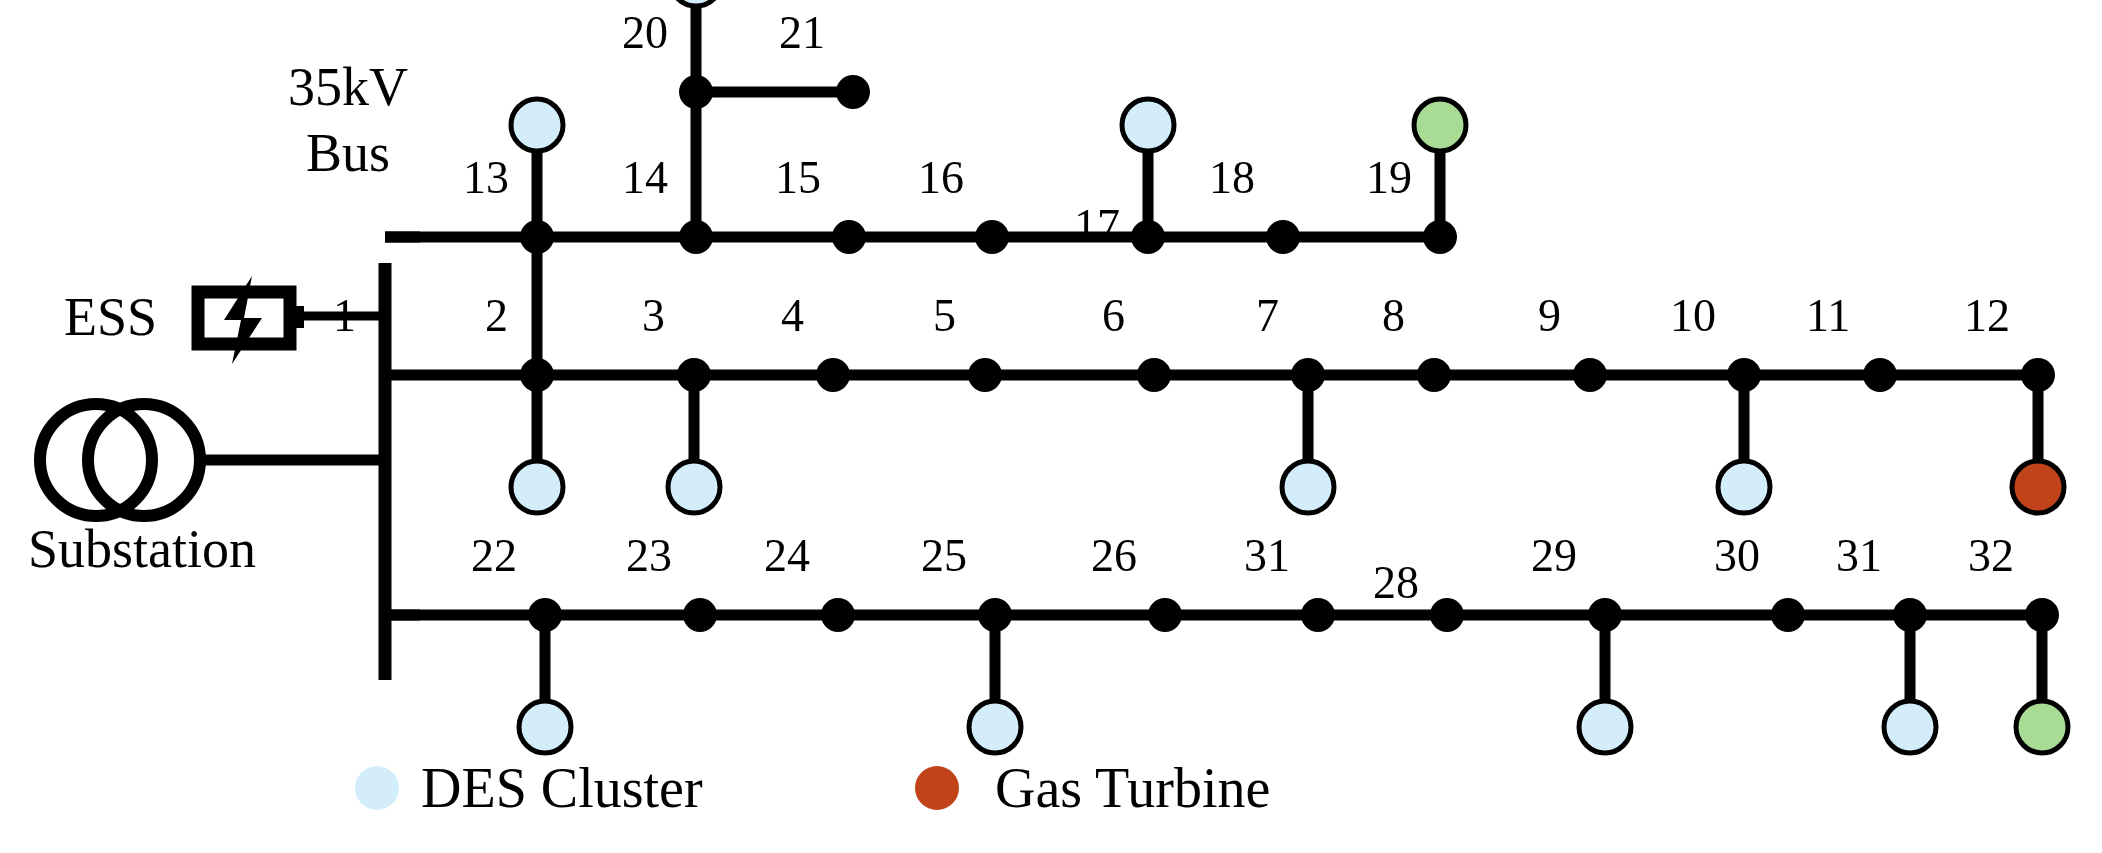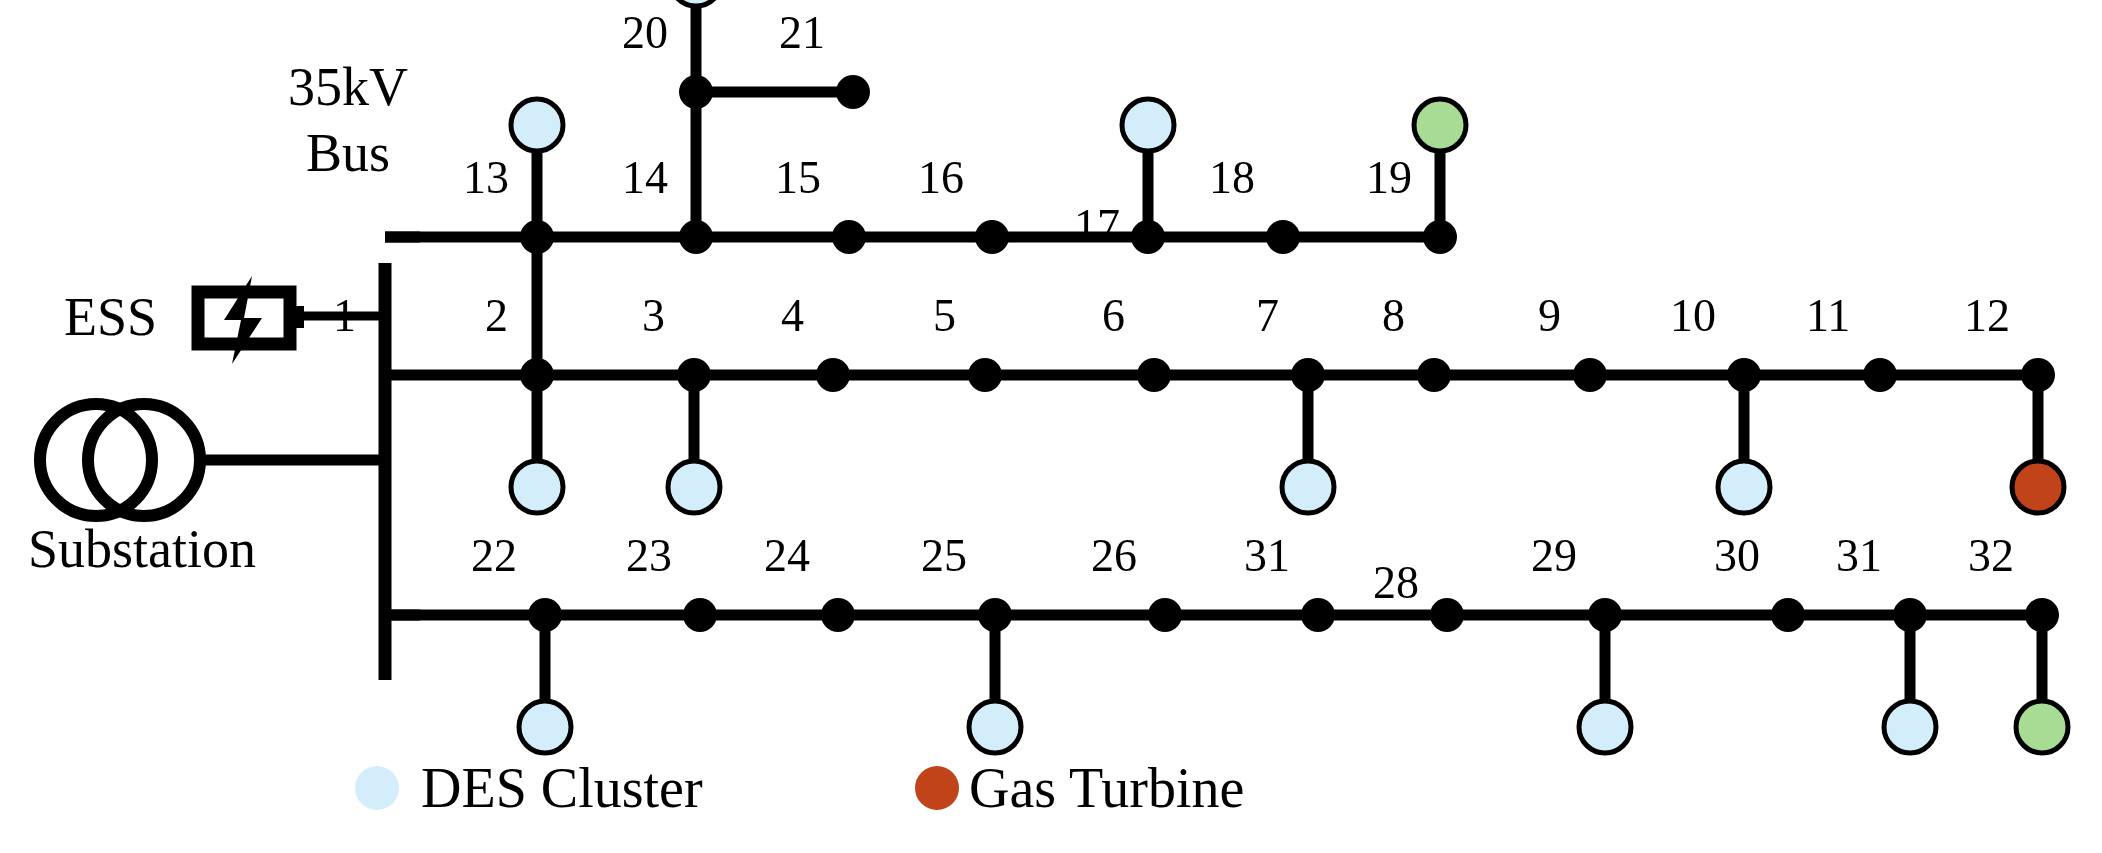--- a/index.html
+++ b/index.html
@@ -142,19 +142,19 @@
       <div class="lbl node-label" style="left: 1714px; top: 533px;">30</div>
       <div class="lbl node-label" style="left: 1836px; top: 533px; text-align: right;">31</div>
       <div class="lbl node-label" style="left: 1968px; top: 533px;">32</div>
     </div>
 
   <div id="legend" style="position:absolute;left:0;top:760px;width:2066px;height:80px;">
     <div class="legend-entry" style="position:absolute;left:355px;top:0;display:flex;align-items:center;gap:22px;">
       <span class="legend-dot" style="width: 44px; height: 44px; border-radius: 50%; display: inline-block; background: rgb(211, 237, 250);"></span>
       <span class="legend-label">DES Cluster</span>
     </div>
-    <div class="legend-entry" style="position:absolute;left:915px;top:0;display:flex;align-items:center;gap:10px;">
+    <div class="legend-entry" style="position:absolute;left:915px;top:0;display:flex;align-items:center;gap:36px;">
       <span class="legend-dot" style="width: 44px; height: 44px; border-radius: 50%; display: inline-block; background: rgb(192, 67, 26);"></span>
       <span class="legend-label">Gas Turbine</span>
     </div>
   </div>
 
 </div>
 
 </body></html>

